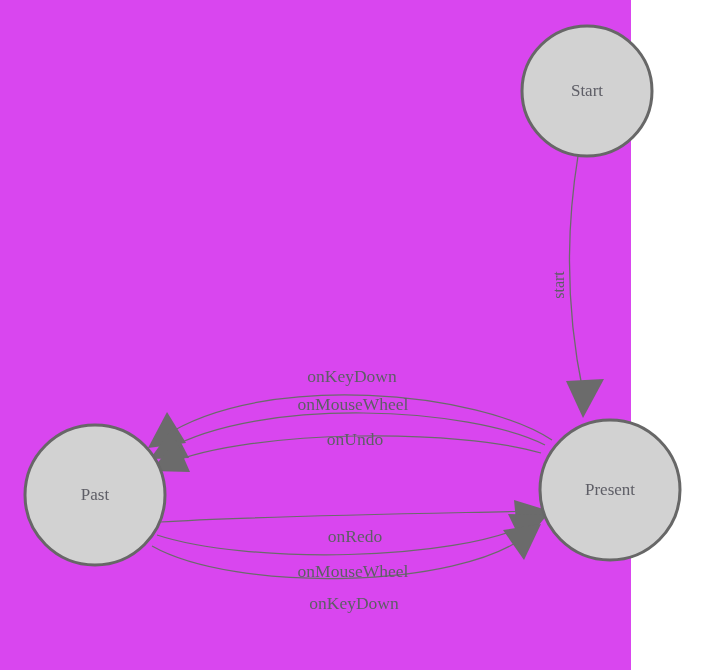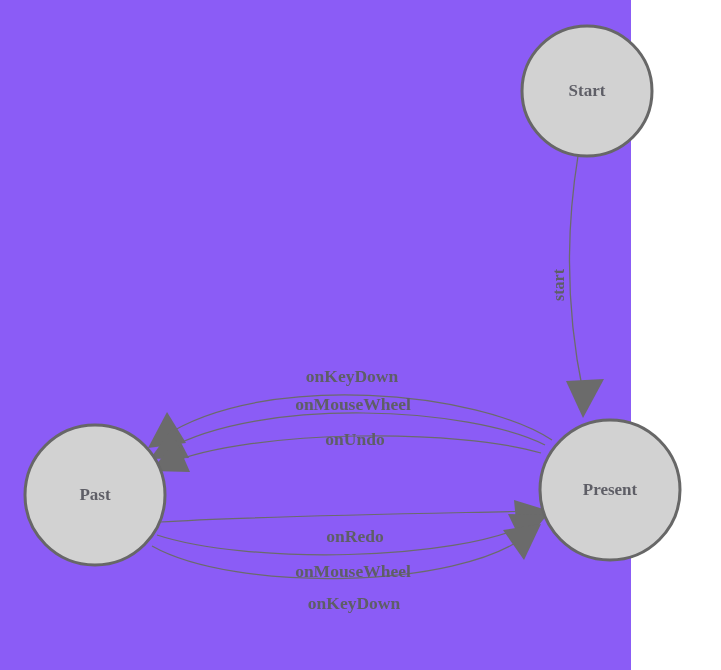--- a/index.html
+++ b/index.html
@@ -11,22 +11,21 @@
   body {
     width: 721px;
     height: 670px;
     font-family: "Liberation Serif", "DejaVu Serif", serif;
     overflow: hidden;
   }
   #diagram-root {
     position: relative;
     width: 631px;
     height: 670px;
-    background: #8b5cf6;
-    font-weight: bold;
+    background: #d946ef;
   }
   svg#state-graph {
     display: block;
     width: 721px;
     height: 670px;
   }
   .node-circle {
     fill: #d2d2d2;
     stroke: #676767;
     stroke-width: 3;

